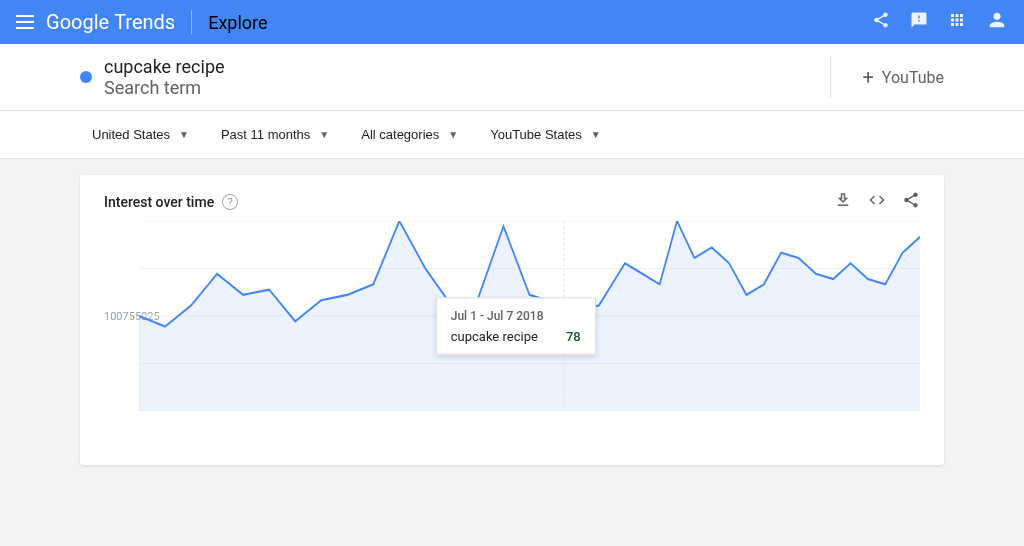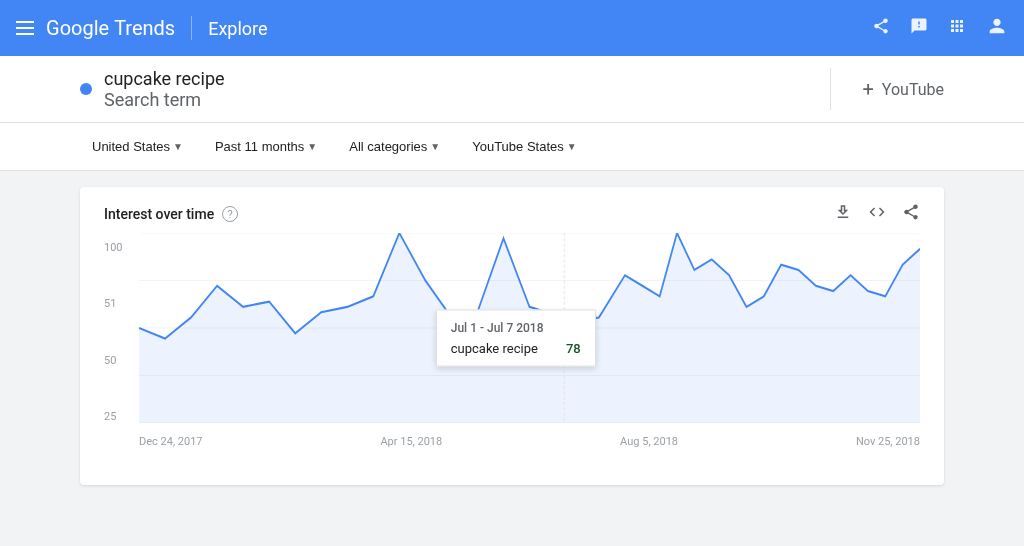--- a/index.html
+++ b/index.html
@@ -1,33 +1,33 @@
 <!DOCTYPE html>
 <html><head>
   <meta charset="utf-8">
   <style>
     * { box-sizing: border-box; margin: 0; padding: 0; }
     body { font-family: 'Roboto', Arial, sans-serif; background: #f1f3f4; color: #202124; font-size: 14px; }
 
     
     .header {
       background: #4285f4;
-      height: 56px;
+      height: 44px;
       display: flex;
       align-items: center;
       padding: 0 16px;
       gap: 16px;
     }
     .header-left { display: flex; align-items: center; gap: 12px; }
     .hamburger { display: flex; flex-direction: column; gap: 4px; cursor: pointer; }
     .hamburger span { display: block; width: 18px; height: 2px; background: white; }
     .logo { display: flex; align-items: center; gap: 4px; }
     .logo-text { color: white; font-size: 20px; font-weight: 400; }
     .divider-v { width: 1px; height: 24px; background: rgba(255,255,255,0.4); margin: 0 4px; }
-    .explore-label { color: #ffffff; font-size: 18px; font-weight: 400; }
+    .explore-label { color: #000000; font-size: 18px; font-weight: 400; }
     .header-right { margin-left: auto; display: flex; align-items: center; gap: 20px; }
     .header-icon { color: white; font-size: 18px; cursor: pointer; opacity: 0.9; }
 
     
     .search-area {
       background: white;
       border-bottom: 1px solid #e0e0e0;
       padding: 12px 80px;
       display: flex;
       align-items: stretch;
@@ -66,40 +66,40 @@
       background: white;
       padding: 8px 80px;
       display: flex;
       align-items: center;
       gap: 8px;
       border-bottom: 1px solid #e0e0e0;
     }
     .filter-btn {
       display: flex;
       align-items: center;
-      gap: 3px;
+      gap: 9px;
       padding: 8px 12px;
       border-radius: 4px;
       cursor: pointer;
       font-size: 13px;
       color: #202124;
       background: transparent;
       border: none;
     }
     .chevron { font-size: 10px; color: #5f6368; }
 
     
     .main-content { padding: 16px 80px; }
 
     
     .chart-card {
       background: white;
       border-radius: 4px;
       box-shadow: 0 1px 3px rgba(0,0,0,0.12);
-      padding: 16px 24px 32px;
+      padding: 16px 24px 24px;
     }
     .chart-header {
       display: flex;
       align-items: center;
       justify-content: space-between;
       margin-bottom: 8px;
     }
     .chart-title-area { display: flex; align-items: center; gap: 8px; }
     .chart-title { font-size: 14px; color: #202124; font-weight: 500; }
     .help-icon {
@@ -116,25 +116,24 @@
     .chart-area { position: relative; height: 220px; margin-top: 8px; }
 
     
     .y-labels {
       position: absolute;
       left: 0;
       top: 0;
       bottom: 30px;
       width: 35px;
       display: flex;
-      flex-direction: column;
+      flex-direction: row;
       justify-content: space-between;
-      align-items: flex-start;
+      align-items: center;
       padding-right: 8px;
-      margin-top: 8px;
     }
     .y-label { font-size: 11px; color: #9aa0a6; }
 
     
     .chart-svg-area {
       position: absolute;
       left: 35px;
       right: 0;
       top: 0;
       bottom: 30px;
@@ -279,21 +278,21 @@
               <path d="M18 16.08c-.76 0-1.44.3-1.96.77L8.91 12.7c.05-.23.09-.46.09-.7s-.04-.47-.09-.7l7.05-4.11c.54.5 1.25.81 2.04.81 1.66 0 3-1.34 3-3s-1.34-3-3-3-3 1.34-3 3c0 .24.04.47.09.7L8.04 9.81C7.5 9.31 6.79 9 6 9c-1.66 0-3 1.34-3 3s1.34 3 3 3c.79 0 1.5-.31 2.04-.81l7.12 4.16c-.05.21-.08.43-.08.65 0 1.61 1.31 2.92 2.92 2.92 1.61 0 2.92-1.31 2.92-2.92s-1.31-2.92-2.92-2.92z"></path>
             </svg>
         </span>
       </div>
     </div>
 
     <div class="chart-area">
 
       <div class="y-labels">
         <span class="y-label">100</span>
-        <span class="y-label">51</span>
+        <span class="y-label">75</span>
         <span class="y-label">50</span>
         <span class="y-label">25</span>
       </div>
 
       <div class="chart-svg-area">
         <svg width="100%" height="100%" viewBox="0 0 900 180" preserveAspectRatio="none">
 
           <line class="grid-line" x1="0" y1="0" x2="900" y2="0"></line>
           <line class="grid-line" x1="0" y1="45" x2="900" y2="45"></line>
           <line class="grid-line" x1="0" y1="90" x2="900" y2="90"></line>
@@ -325,21 +324,15 @@
         
         <div class="tooltip">
           <div class="tooltip-date">Jul 1 - Jul 7 2018</div>
           <div class="tooltip-row">
             <span class="tooltip-term">cupcake recipe</span>
             <span class="tooltip-value">78</span>
           </div>
         </div>
       </div>
 
-      <div class="x-labels">
-        <span class="x-label">Dec 24, 2017</span>
-        <span class="x-label">Apr 15, 2018</span>
-        <span class="x-label">Aug 5, 2018</span>
-        <span class="x-label">Nov 25, 2018</span>
-      </div>
     </div>
   </div>
 </div>
 
 </body></html>

